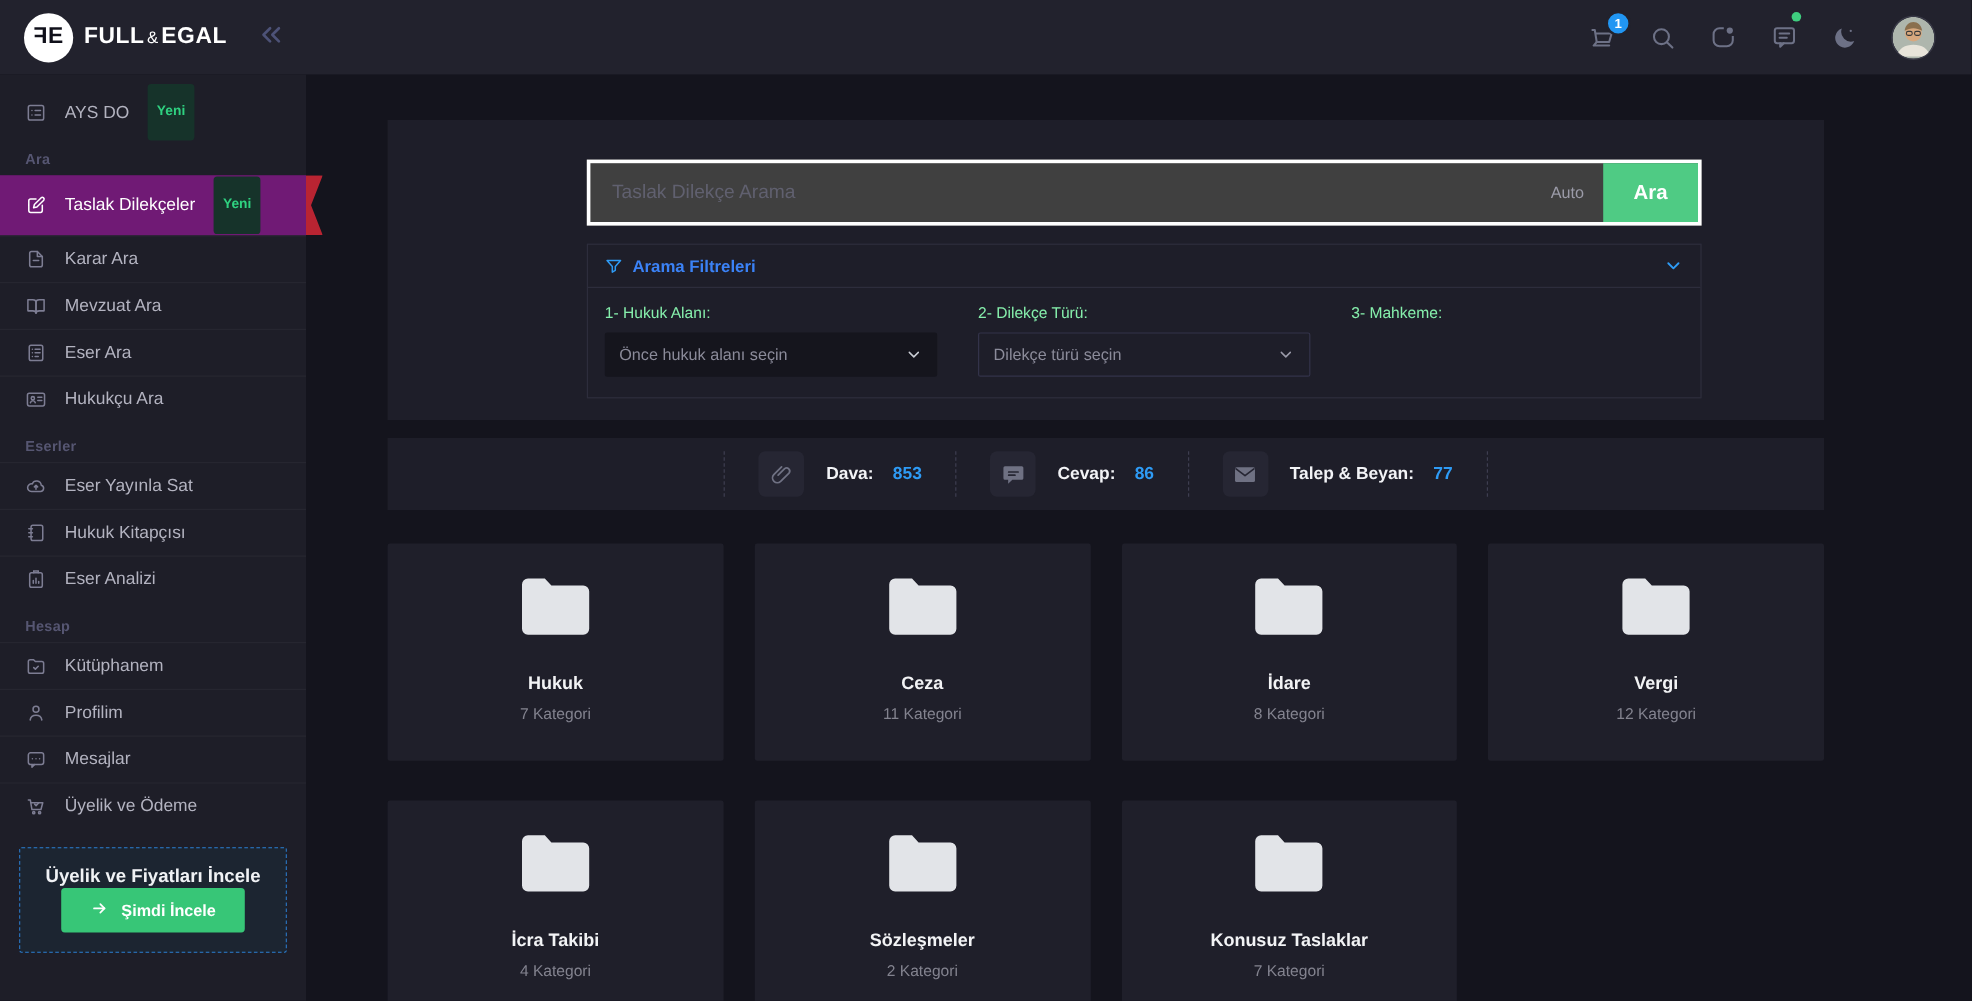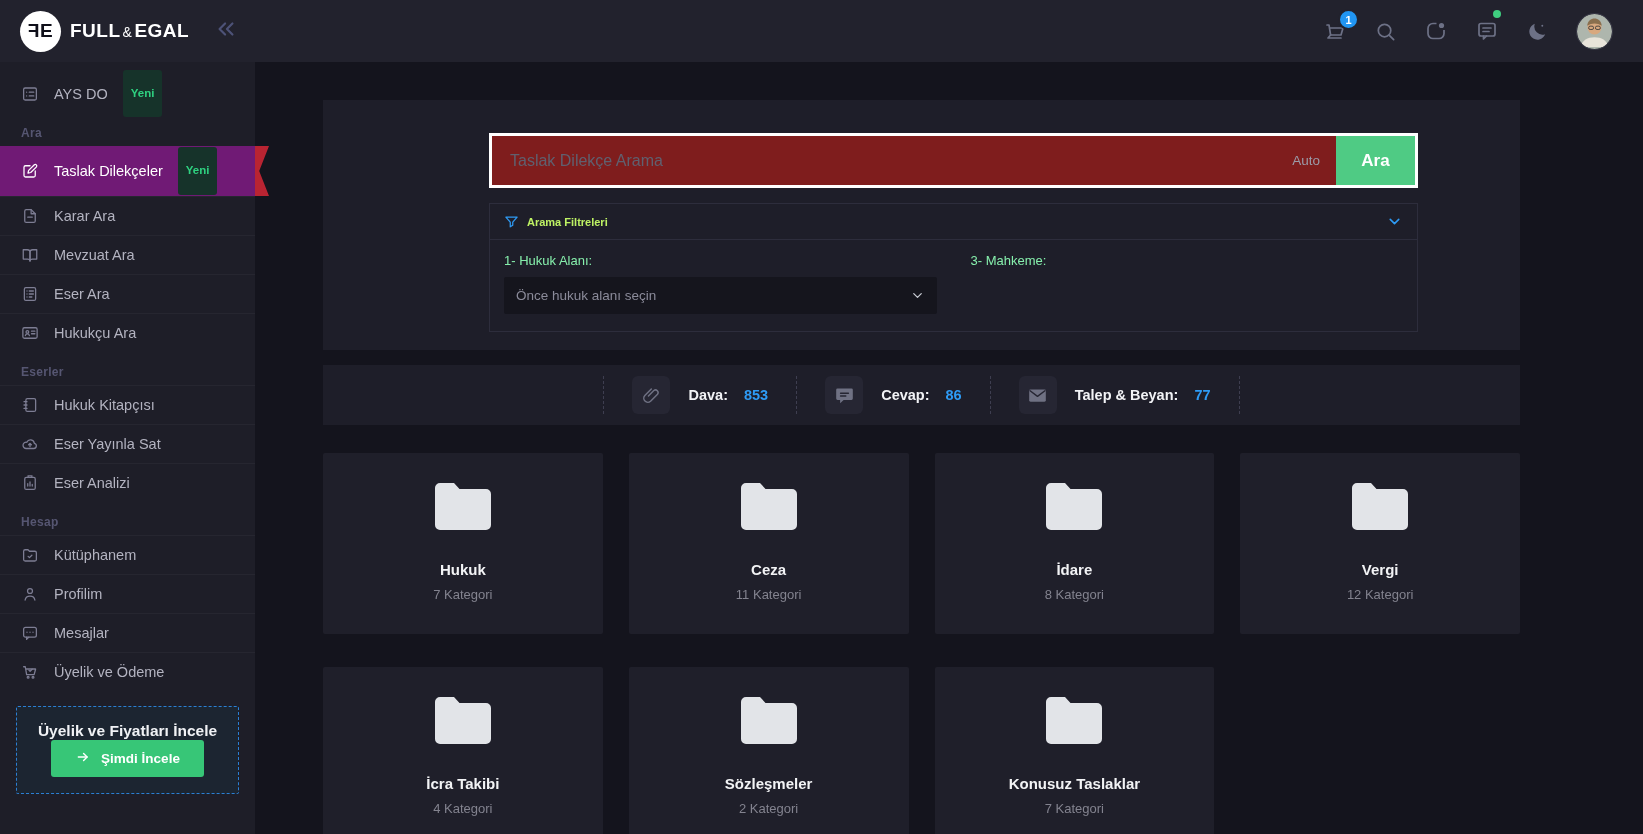--- a/index.html
+++ b/index.html
@@ -66,35 +66,35 @@
   .cta-btn {
     display:inline-flex; align-items:center; gap:10px; background:#37c677;
     color:#ffffff; font-weight:bold; font-size:13.5px; padding:10px 24px; border:none;
     border-radius:3px; cursor:pointer; font-family:inherit;
   }
 
   
   .content { flex:1; min-width:0; padding:38px 123px 0 68px; }
 
   .search-panel { background:#1e1e29; padding:33px 102px 18px 166px; }
-  .search-box { display:flex; height:55px; border:3px solid #ffffff; background:#7f1d1d; }
+  .search-box { display:flex; height:55px; border:3px solid #ffffff; background:#404040; }
   .search-input {
     flex:1; background:transparent; border:none; outline:none; color:#d5d5de;
     font-size:16px; padding:0 18px; font-family:inherit;
   }
   .search-input::placeholder { color:#60606f; }
   .auto-label { align-self:center; color:#9b9ba8; font-size:13.5px; padding:0 16px; cursor:pointer; }
   .ara-btn {
     width:79px; background:#4fcb84; color:#ffffff; font-weight:bold; font-size:17px;
     border:none; cursor:pointer; font-family:inherit;
   }
 
   .filter-box { margin-top:15px; border:1px solid #2d2d3c; }
   .filter-header { height:36px; display:flex; align-items:center; padding:0 14px; cursor:pointer; border-bottom:1px solid #2d2d3c; }
-  .filter-header-label { color:#bef264; font-weight:bold; font-size:11px; margin-left:8px; }
+  .filter-header-label { color:#3b82f6; font-weight:bold; font-size:14px; margin-left:8px; }
   .filter-header .chev { margin-left:auto; color:#2e9bf5; display:flex; }
   .funnel { color:#2e9bf5; display:flex; }
   .filter-fields { display:flex; gap:34px; padding:13px 14px 17px; }
   .ffield { flex:1; }
   .flabel { color:#86efac; font-size:13px; margin-bottom:9px; }
   .fselect {
     height:37px; display:flex; align-items:center; padding:0 12px; color:#8b8b9a; font-size:13.5px;
     cursor:pointer; border-radius:2px;
   }
   .fselect .chev { margin-left:auto; display:flex; color:#9a9aa8; }
@@ -267,36 +267,36 @@
               <path d="M14 9.5h4.5M14 13h4.5"></path>
             </svg>
         </span>
         <span>Hukukçu Ara</span>
       </div>
 
       <div class="side-section">Eserler</div>
 
       <div class="side-item">
         <span class="sicon">
+          <svg width="18" height="18" viewBox="0 0 24 24" fill="none" stroke="currentColor" stroke-width="1.7" stroke-linecap="round" stroke-linejoin="round">
+              <path d="M7 18a4.2 4.2 0 1 1 .8-8.3 5.2 5.2 0 0 1 10 1.4A3.5 3.5 0 0 1 17 18z"></path>
+              <path d="M12 15.5v-4M10.2 13l1.8-1.8 1.8 1.8"></path>
+            </svg>
+        </span>
+        <span>Eser Yayınla Sat</span>
+      </div>
+
+      <div class="side-item">
+        <span class="sicon">
           <svg width="18" height="18" viewBox="0 0 24 24" fill="none" stroke="currentColor" stroke-width="1.7" stroke-linecap="round">
               <rect x="6.5" y="3.5" width="13" height="17" rx="2"></rect>
               <path d="M4 7.5h4M4 12h4M4 16.5h4"></path>
             </svg>
         </span>
         <span>Hukuk Kitapçısı</span>
-      </div>
-
-      <div class="side-item">
-        <span class="sicon">
-          <svg width="18" height="18" viewBox="0 0 24 24" fill="none" stroke="currentColor" stroke-width="1.7" stroke-linecap="round" stroke-linejoin="round">
-              <path d="M7 18a4.2 4.2 0 1 1 .8-8.3 5.2 5.2 0 0 1 10 1.4A3.5 3.5 0 0 1 17 18z"></path>
-              <path d="M12 15.5v-4M10.2 13l1.8-1.8 1.8 1.8"></path>
-            </svg>
-        </span>
-        <span>Eser Yayınla Sat</span>
       </div>
 
       <div class="side-item">
         <span class="sicon">
           <svg width="18" height="18" viewBox="0 0 24 24" fill="none" stroke="currentColor" stroke-width="1.7" stroke-linecap="round">
               <rect x="5" y="4.5" width="14" height="16" rx="2"></rect>
               <path d="M9.5 4.5v-2h5v2"></path>
               <path d="M9 16v-3M12 16v-5.5M15 16v-2"></path>
             </svg>
         </span>
@@ -391,20 +391,31 @@
               <div class="fselect dark">
                 <span>Önce hukuk alanı seçin</span>
                 <span class="chev" style="color:#c9ccd4;">
                   <svg width="15" height="15" viewBox="0 0 24 24" fill="none" stroke="currentColor" stroke-width="2" stroke-linecap="round" stroke-linejoin="round">
                       <polyline points="6 9 12 15 18 9"></polyline>
                     </svg>
                 </span>
               </div>
             </div>
             <div class="ffield">
+              <div class="flabel">2- Dilekçe Türü:</div>
+              <div class="fselect bordered">
+                <span>Dilekçe türü seçin</span>
+                <span class="chev">
+                  <svg width="15" height="15" viewBox="0 0 24 24" fill="none" stroke="currentColor" stroke-width="2" stroke-linecap="round" stroke-linejoin="round">
+                      <polyline points="6 9 12 15 18 9"></polyline>
+                    </svg>
+                </span>
+              </div>
+            </div>
+            <div class="ffield">
               <div class="flabel">3- Mahkeme:</div>
             </div>
           </div>
         </div>
       </div>
 
       <div class="stats-bar">
         <div class="stat">
           <span class="stat-icon">
             <svg width="21" height="21" viewBox="0 0 24 24" fill="none" stroke="currentColor" stroke-width="1.7" stroke-linecap="round" stroke-linejoin="round">

